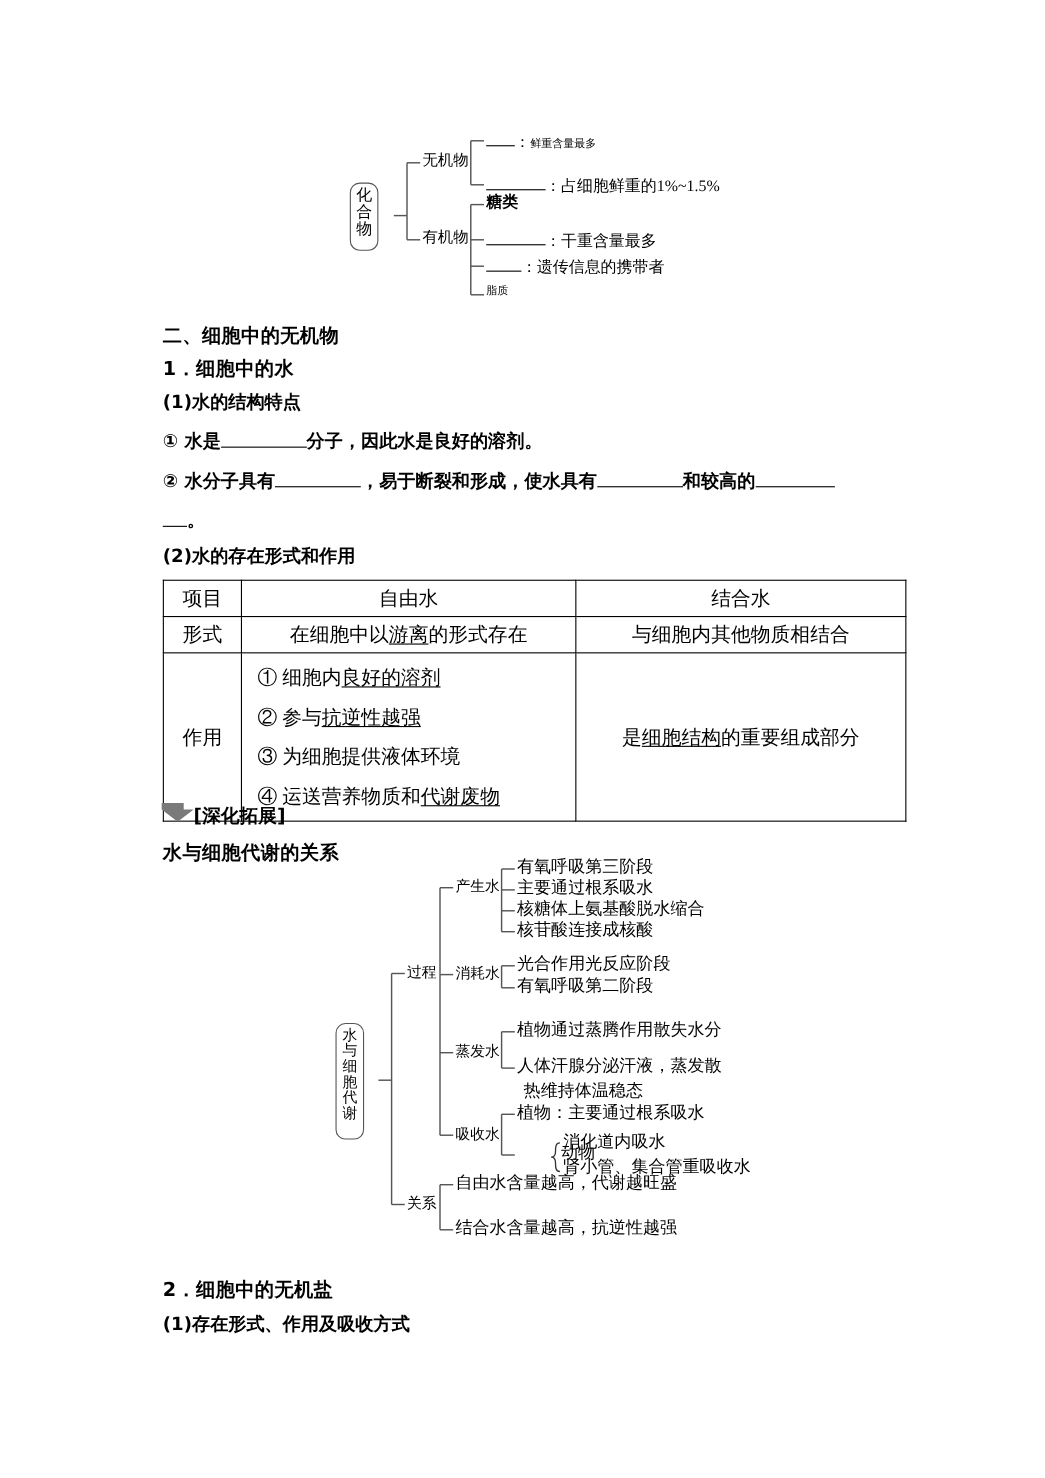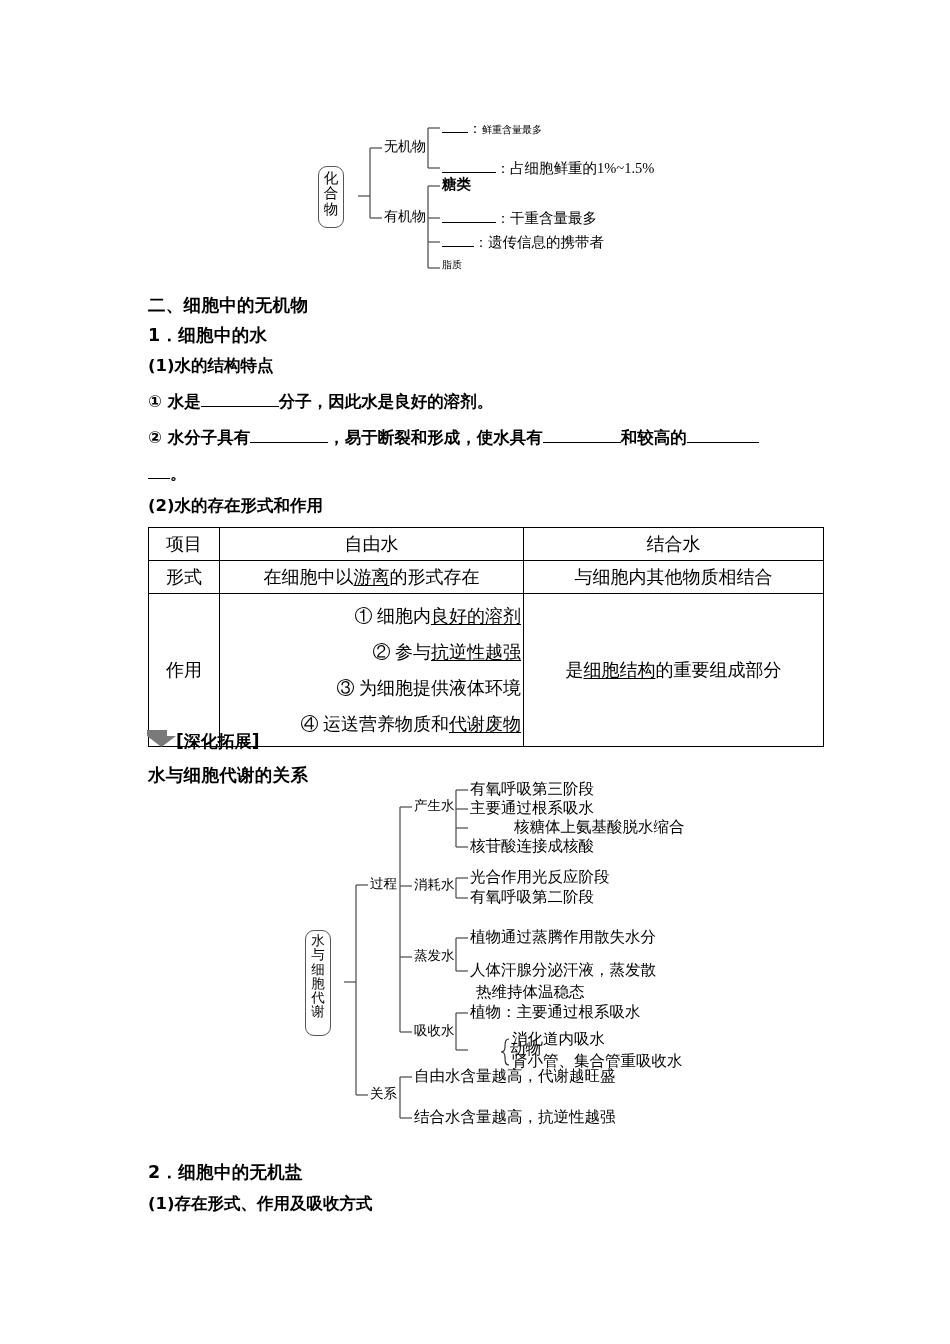--- a/index.html
+++ b/index.html
@@ -106,21 +106,21 @@
     border: 1.2px solid #000;
     font-family: "Liberation Serif", "DejaVu Serif", serif;
     font-size: 18px;
     text-align: center;
     vertical-align: middle;
     padding: 4px 2px;
   }
   #table-water td.c1 { width: 66px; }
   #table-water td.c2 { width: 299px; }
   #table-water td.c3 { width: 295px; }
-  #table-water td.fn { text-align: right; padding-left: 14px; }
+  #table-water td.fn { text-align: left; padding-left: 14px; }
   .u { text-decoration: underline; text-underline-offset: 1.5px; }
 
   
   .arrow-bullet {
     position: absolute;
     width: 36px; height: 22px;
   }
 
   
   #diagram-metabolism {
@@ -309,21 +309,21 @@
     <div class="dlabel dlabel-sm" style="left:70px; top:92px;">过程</div>
     <div class="dlabel dlabel-sm" style="left:70px; top:302px;">关系</div>
 
     <div class="dlabel dlabel-sm" style="left:114px; top:14px;">产生水</div>
     <div class="dlabel dlabel-sm" style="left:114px; top:93px;">消耗水</div>
     <div class="dlabel dlabel-sm" style="left:114px; top:164px;">蒸发水</div>
     <div class="dlabel dlabel-sm" style="left:114px; top:239px;">吸收水</div>
 
     <div class="dlabel dlabel-big" style="left:170px; top:-5px;">有氧呼吸第三阶段</div>
     <div class="dlabel dlabel-big" style="left:170px; top:14px;">主要通过根系吸水</div>
-    <div class="dlabel dlabel-big" style="left:170px; top:33px;margin-left:44px;">核糖体上氨基酸脱水缩合</div>
+    <div class="dlabel dlabel-big" style="left:170px; top:33px;">核糖体上氨基酸脱水缩合</div>
     <div class="dlabel dlabel-big" style="left:170px; top:52px;">核苷酸连接成核酸</div>
 
     <div class="dlabel dlabel-big" style="left:170px; top:83px;">光合作用光反应阶段</div>
     <div class="dlabel dlabel-big" style="left:170px; top:103px;">有氧呼吸第二阶段</div>
 
     <div class="dlabel dlabel-big" style="left:170px; top:143px;">植物通过蒸腾作用散失水分</div>
     <div class="dlabel dlabel-big" style="left:170px; top:176px;">人体汗腺分泌汗液，蒸发散</div>
     <div class="dlabel dlabel-big" style="left:176px; top:198px;">热维持体温稳态</div>
 
     <div class="dlabel dlabel-big" style="left:170px; top:218px;">植物：主要通过根系吸水</div>

